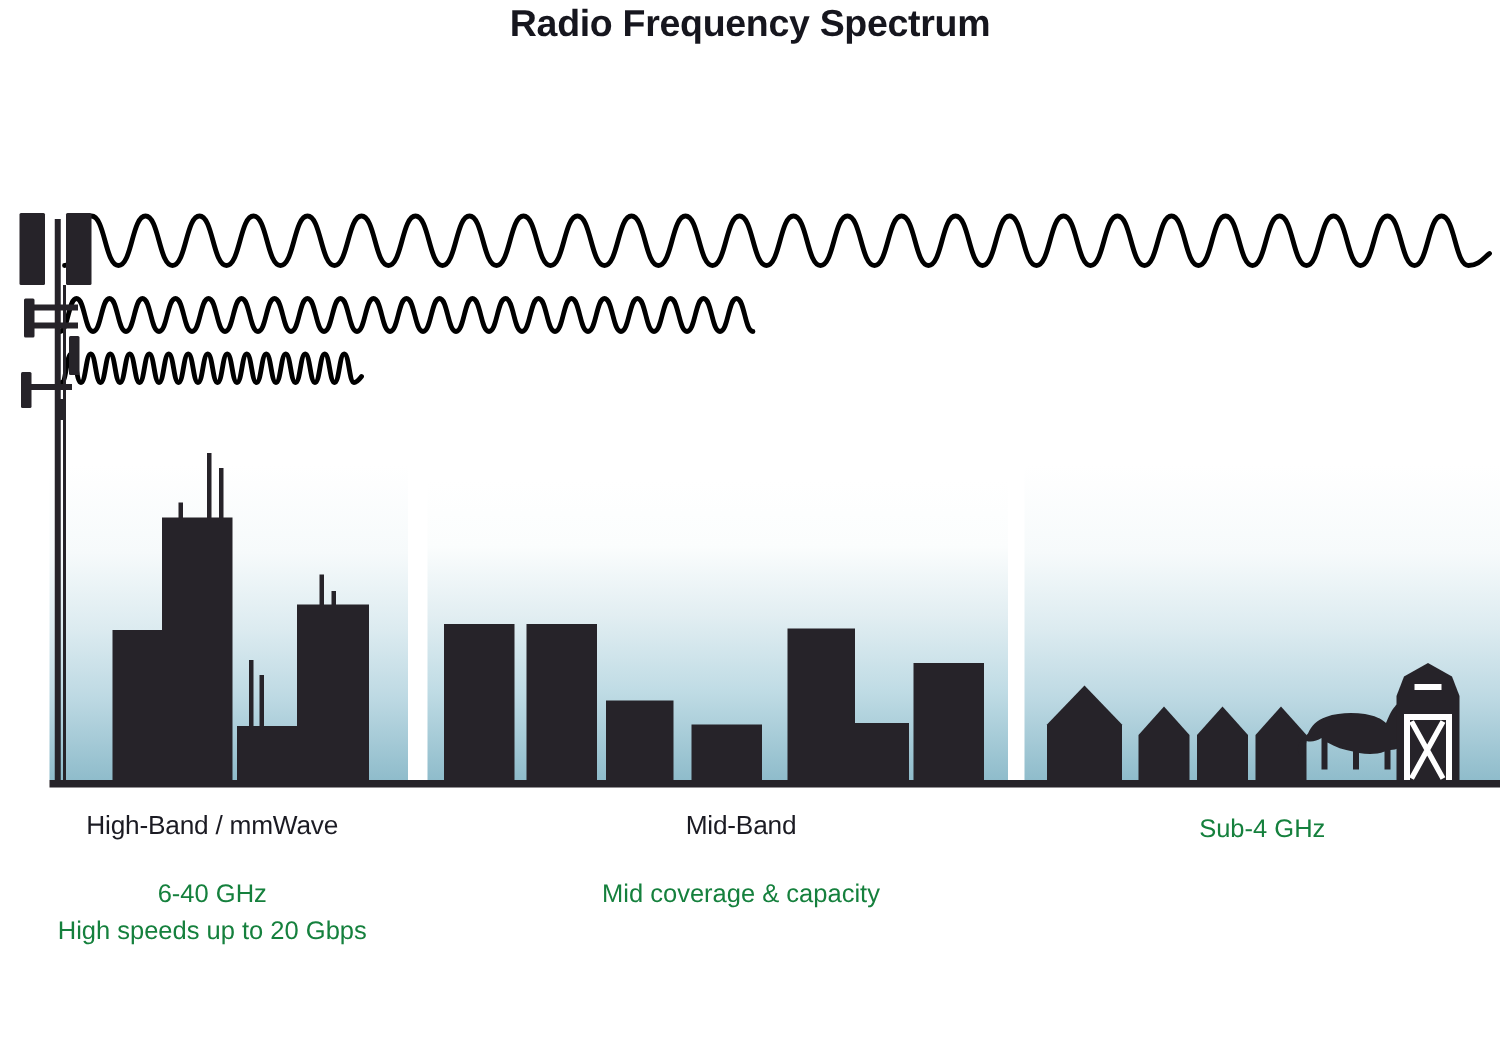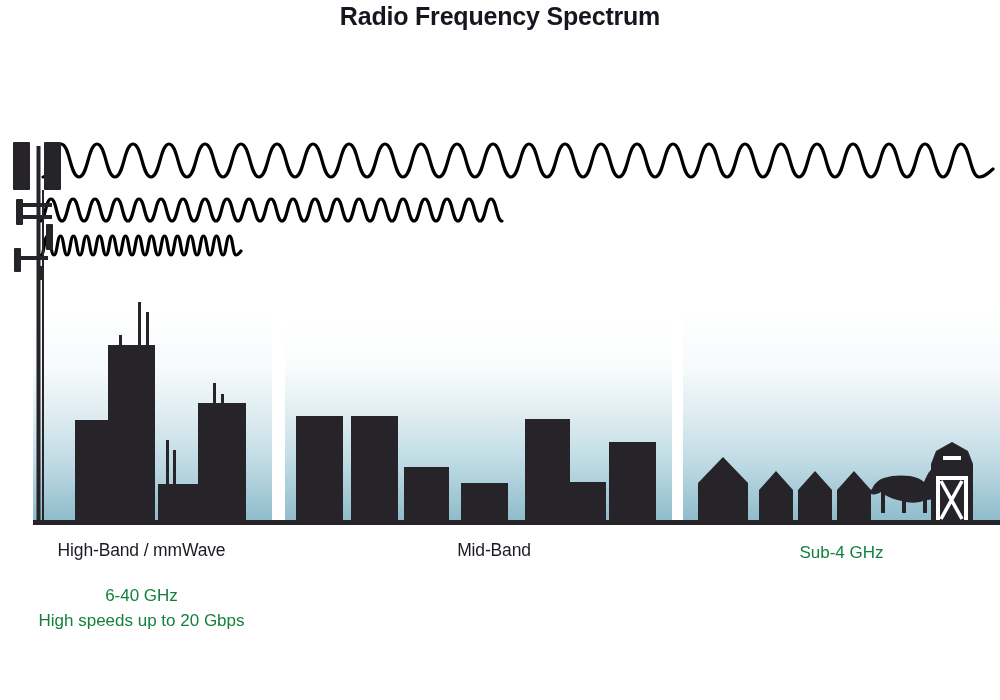--- a/index.html
+++ b/index.html
@@ -257,20 +257,21 @@
       <div class="col-heading">High-Band / mmWave</div>
       <div class="col-lines">
         <div>6-40 GHz</div>
         <div>High speeds up to 20 Gbps</div>
       </div>
     </div>
 
     <div class="col col-mid">
       <div class="col-heading">Mid-Band</div>
       <div class="col-lines">
+        <div>Mid coverage &amp; capacity</div>
       </div>
     </div>
 
     <div class="col col-low">
       <div class="col-lines">
         <div>Sub-4 GHz</div>
       </div>
     </div>
 
   </div>

